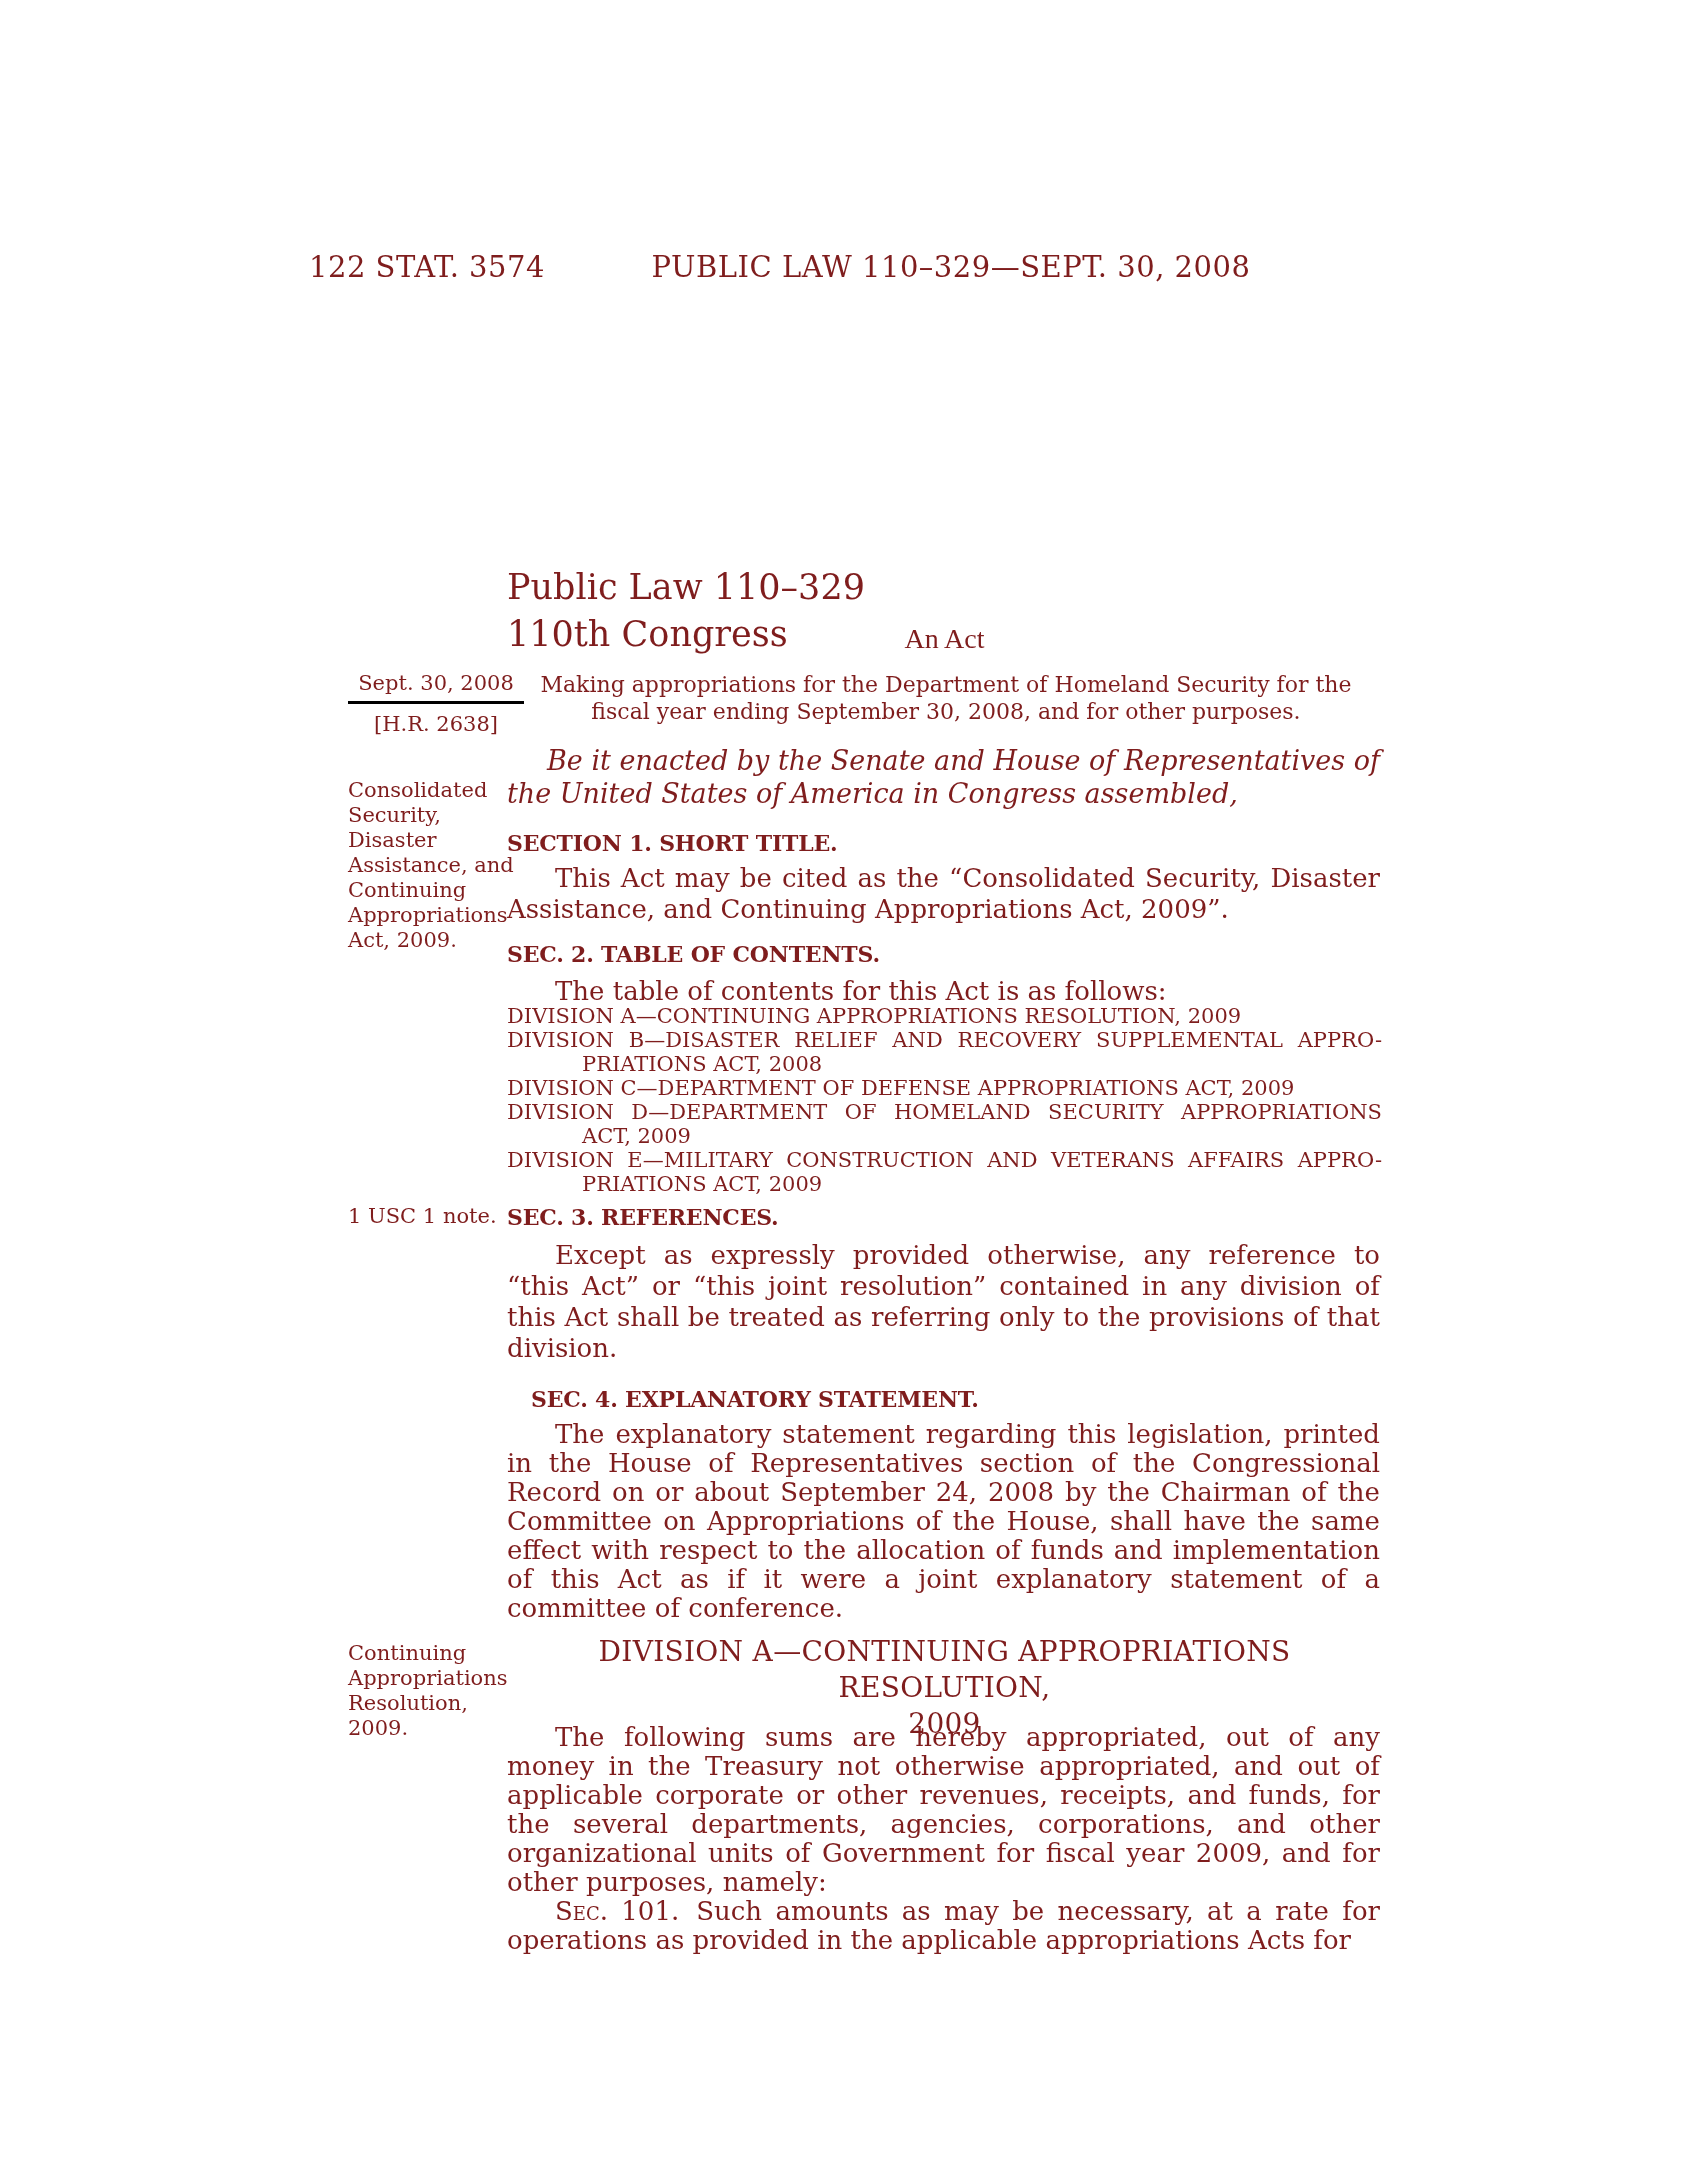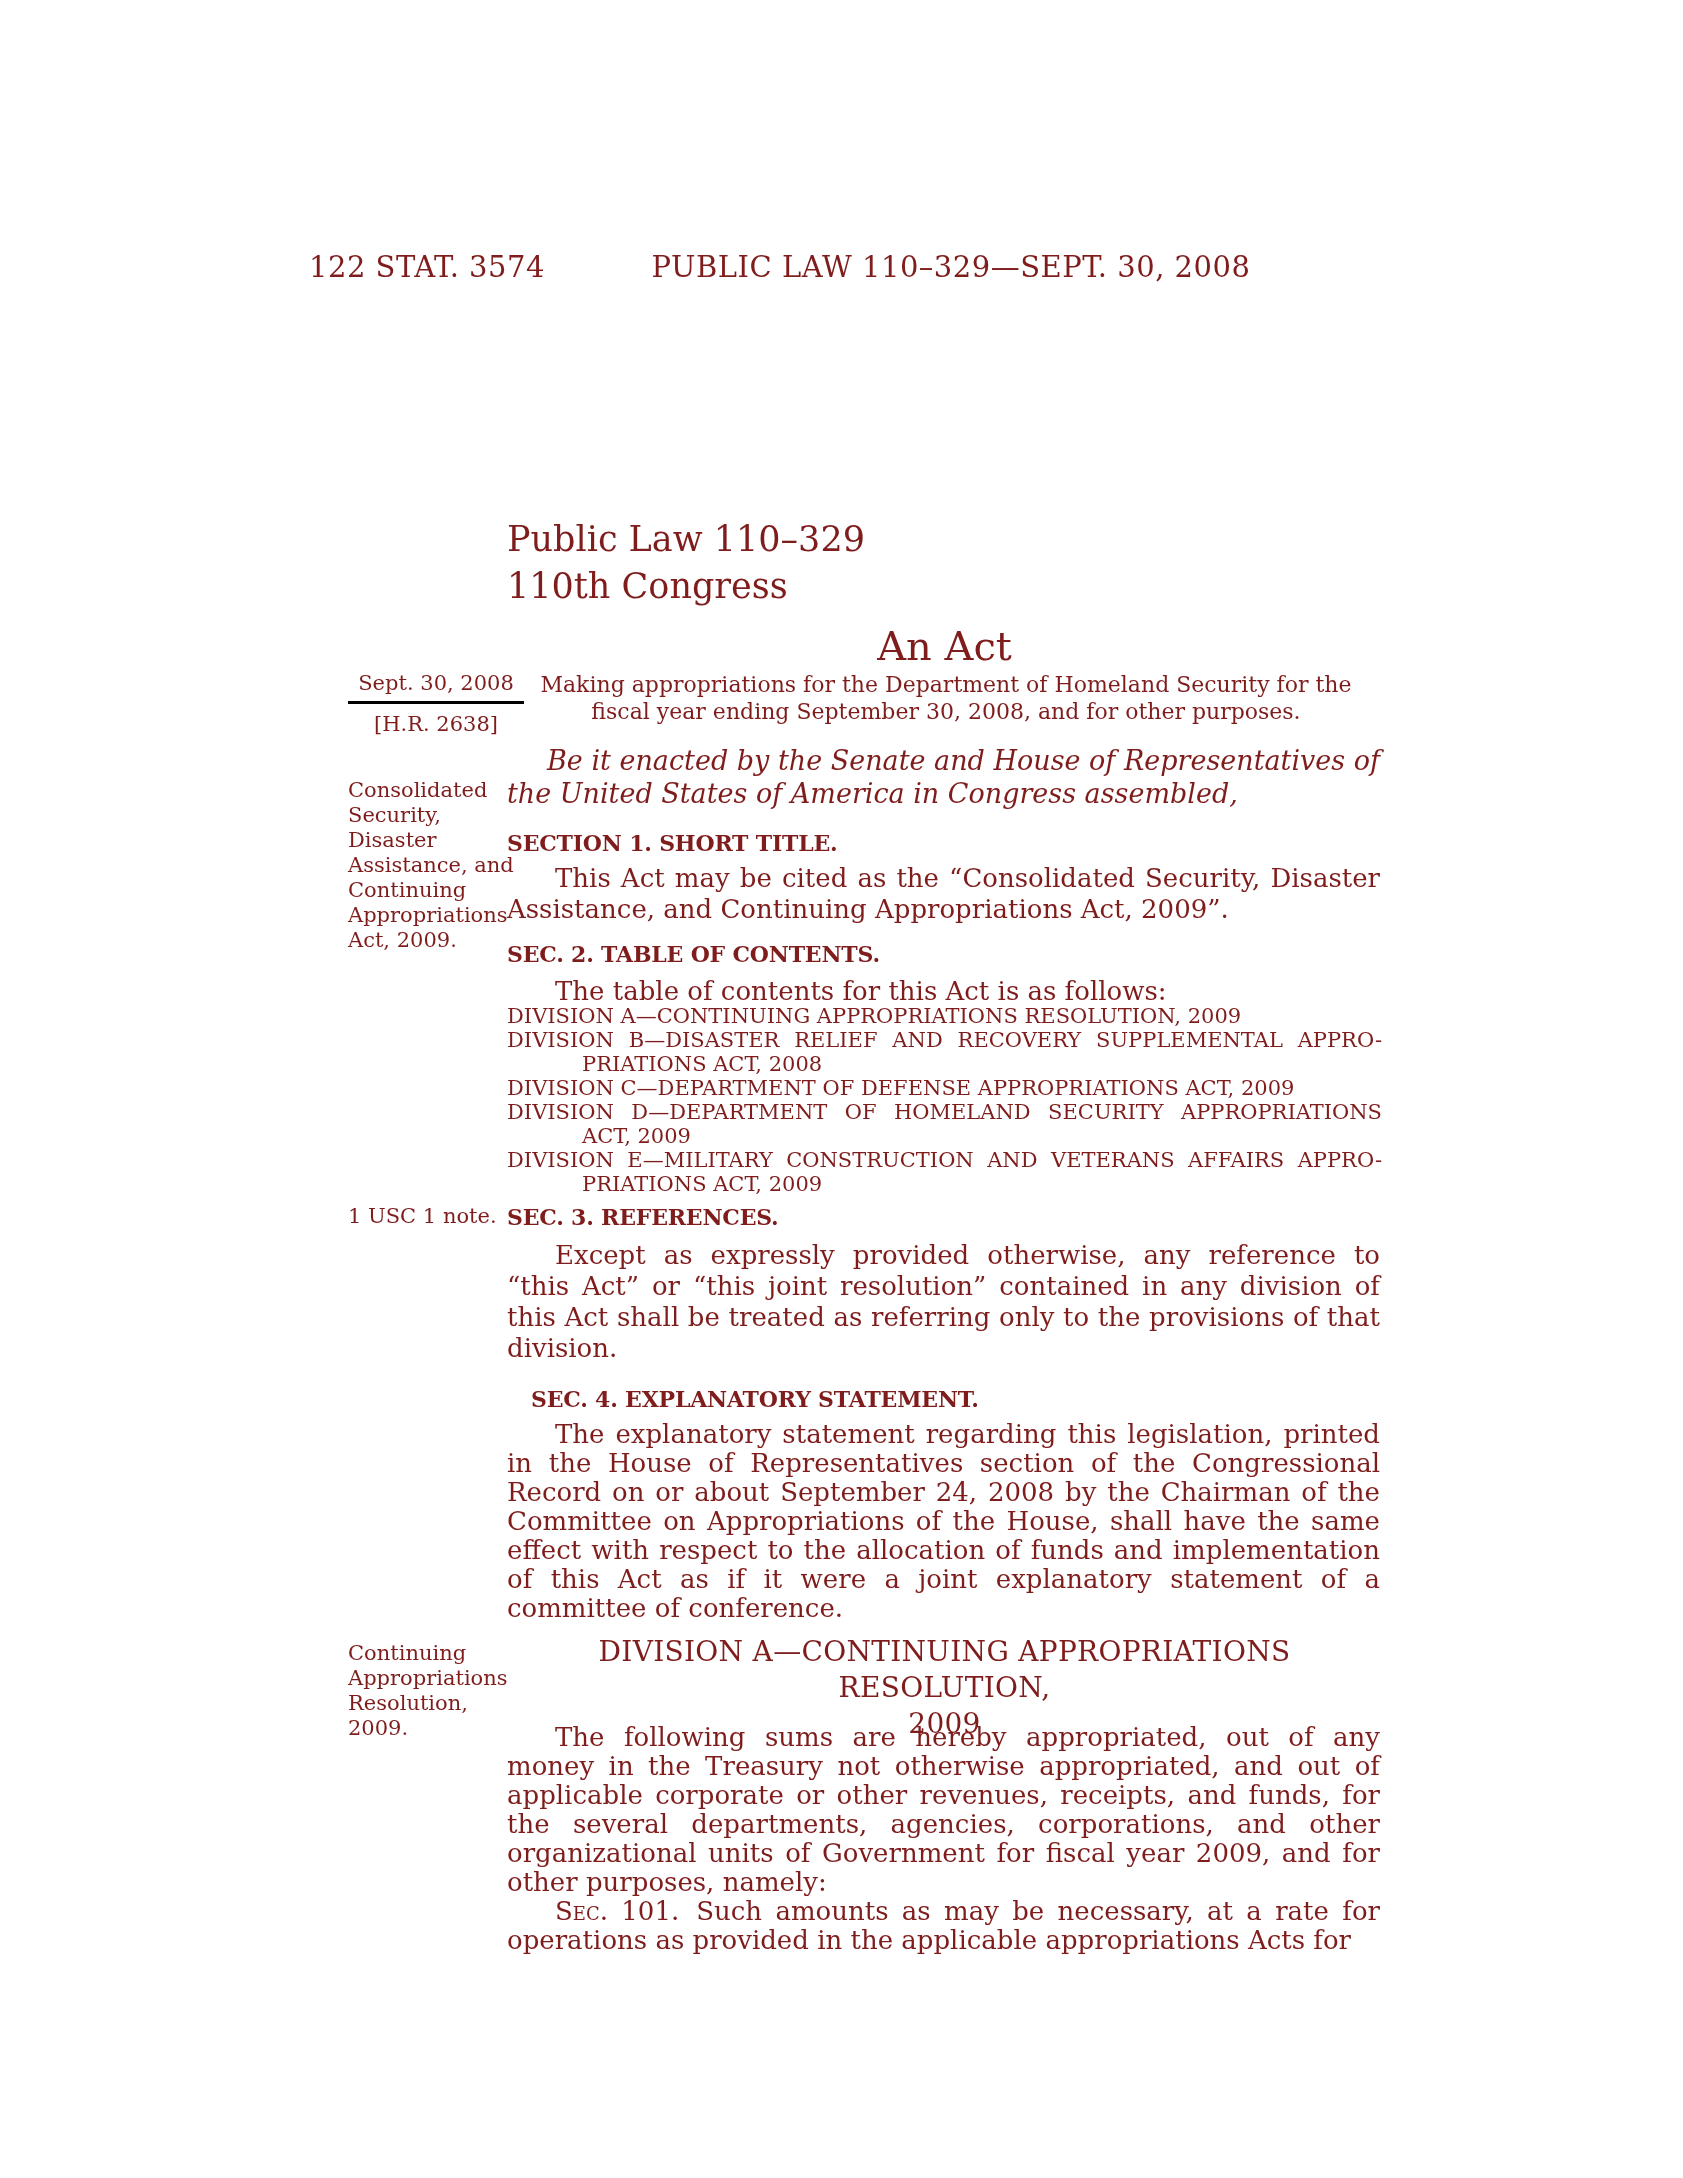--- a/index.html
+++ b/index.html
@@ -12,22 +12,22 @@
     color:#7f1d1d;
     overflow:hidden;
   }
   .abs { position:absolute; }
 
   
   .hdr-stat  { left:309px; top:250px; font-size:29px; letter-spacing:0.5px; }
   .hdr-law   { left:634px; top:250px; width:634px; text-align:center; font-size:29px; letter-spacing:0.5px; }
 
   
-  .law-title { left:507px; top:516px; font-size:35px; line-height:47px; }
-  .an-act    { left:507px; top:623px; width:875px; text-align:center; font-size:40px; }
+  .law-title { left:507px; top:564px; font-size:35px; line-height:47px; }
+  .an-act    { left:507px; top:623px; width:875px; text-align:center; font-size:28px;font-family:Liberation Serif, serif; }
 
   
   .m-note    { left:312px; width:176px; font-size:21px; line-height:25px;margin-left:36px; }
   .date-blk  { top:671px; text-align:center; }
   .date-rule { border-bottom:3px solid #000; margin:5px 0 8px 0; height:0; }
   .m-consol  { top:778px; }
   .m-usc     { top:1204px; }
   .m-cont    { top:1641px; }
 
   

